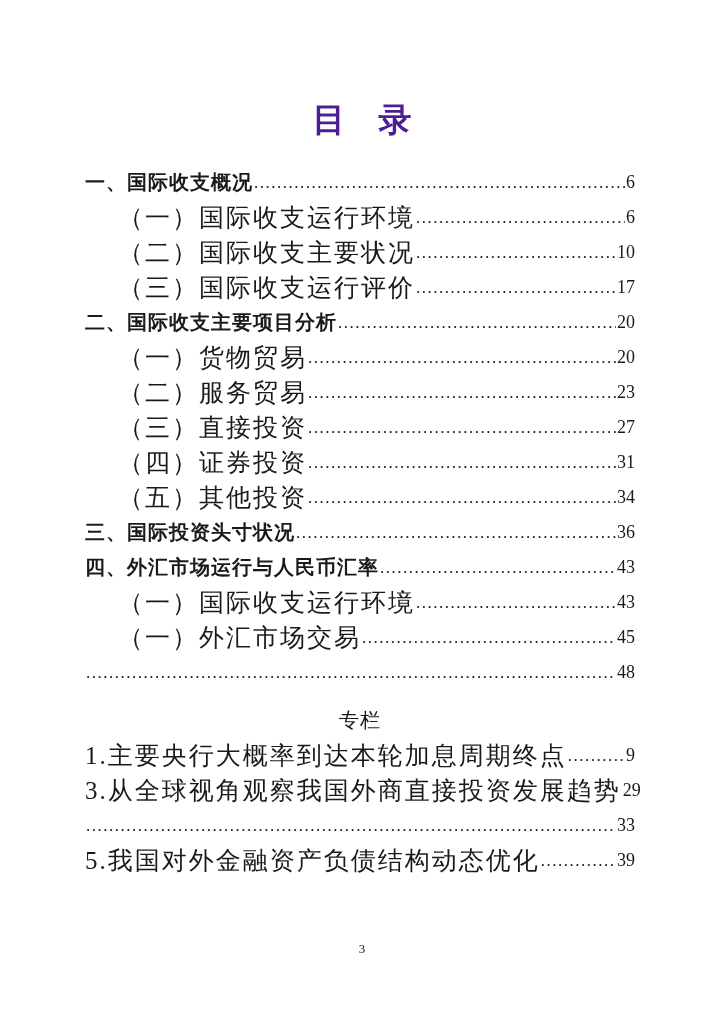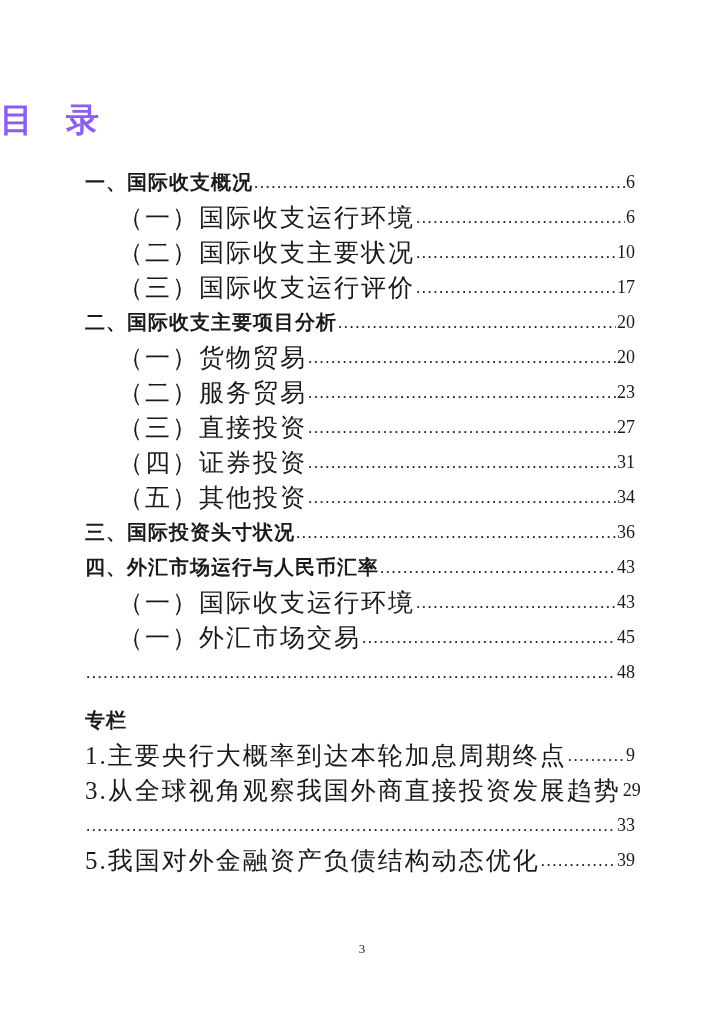--- a/index.html
+++ b/index.html
@@ -12,26 +12,26 @@
     height: 1024px;
     background: #ffffff;
     position: relative;
     overflow: hidden;
     color: #1a1a1a;
     margin: 0 auto;
   }
   .title {
     margin: 0;
     padding-top: 100px;
-    text-align: left;
+    text-align: center;
     font-family: "Liberation Sans", sans-serif;
     font-weight: bold;
     font-size: 33px;
     line-height: 40px;
-    color: #8b5cf6;
+    color: #4c1d95;
   }
   .toc {
     margin: 25px 89px 0 85px;
   }
   .toc-row {
     display: flex;
     align-items: center;
     height: 35px;
     line-height: 35px;
   }
@@ -69,25 +69,26 @@
   .toc-page {
     font-family: "Liberation Serif", serif;
     font-size: 18px;
     white-space: nowrap;
   }
   .column-section {
     margin: 13px 89px 0 85px;
   }
   .column-heading {
     font-family: "Liberation Sans", sans-serif;
-    font-weight: bold;
+    font-weight: normal;
     font-size: 20px;
     height: 35px;
     line-height: 35px;
     letter-spacing: 1px;
+    text-align: center;
   }
   .footer {
     position: absolute;
     left: 0;
     right: 0;
     top: 941px;
     text-align: center;
     font-family: "Liberation Serif", serif;
     font-size: 13px;
     color: #1a1a1a;

